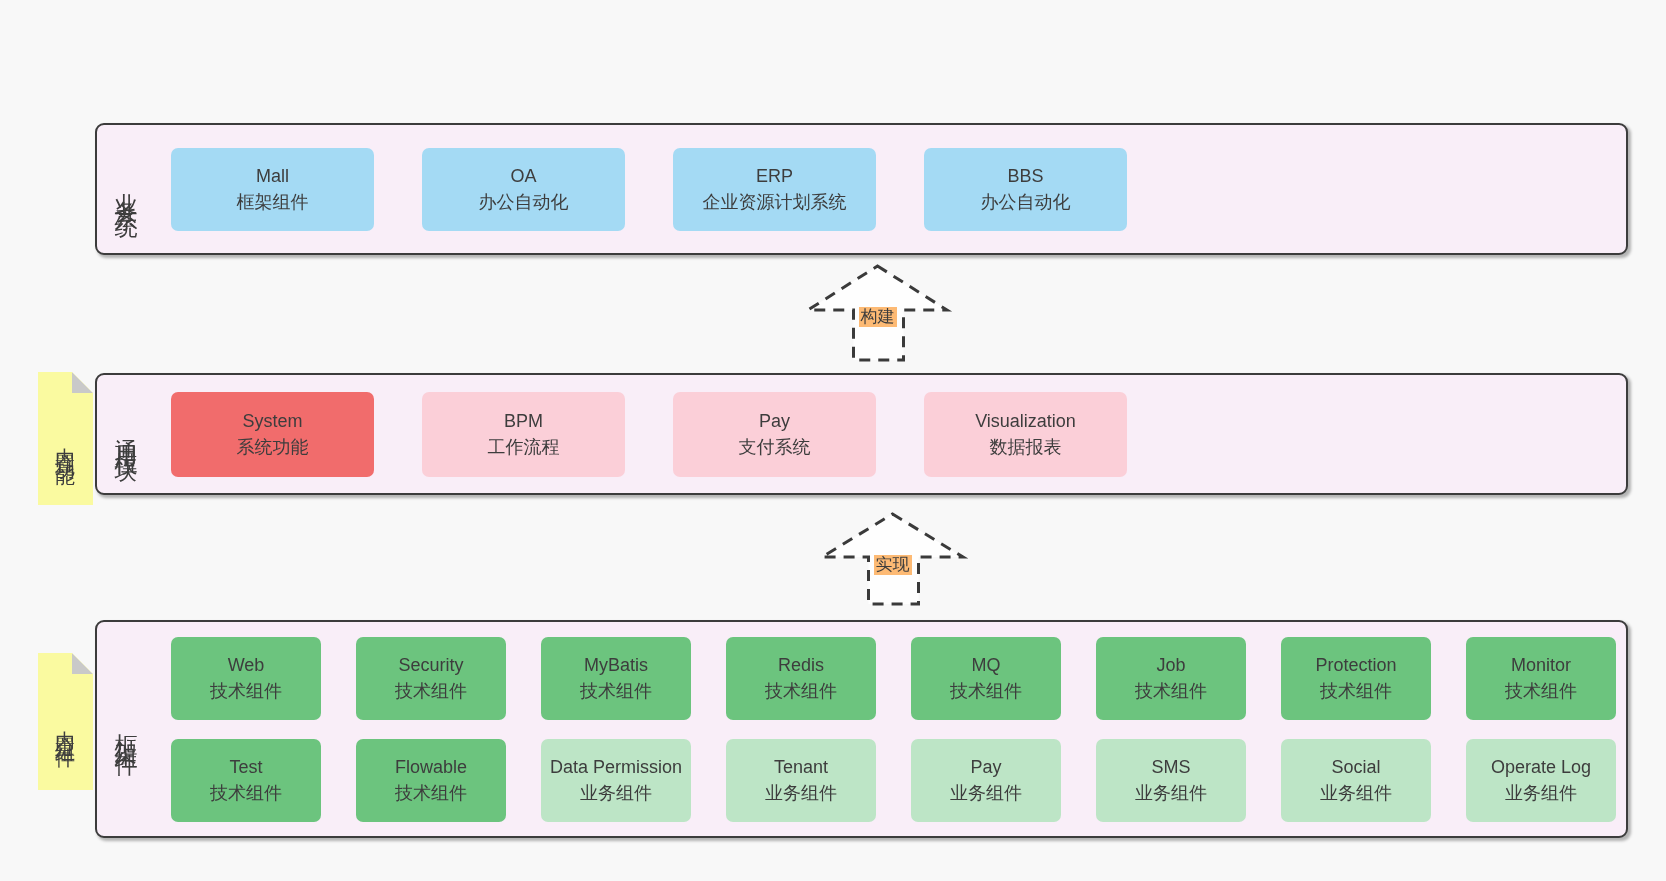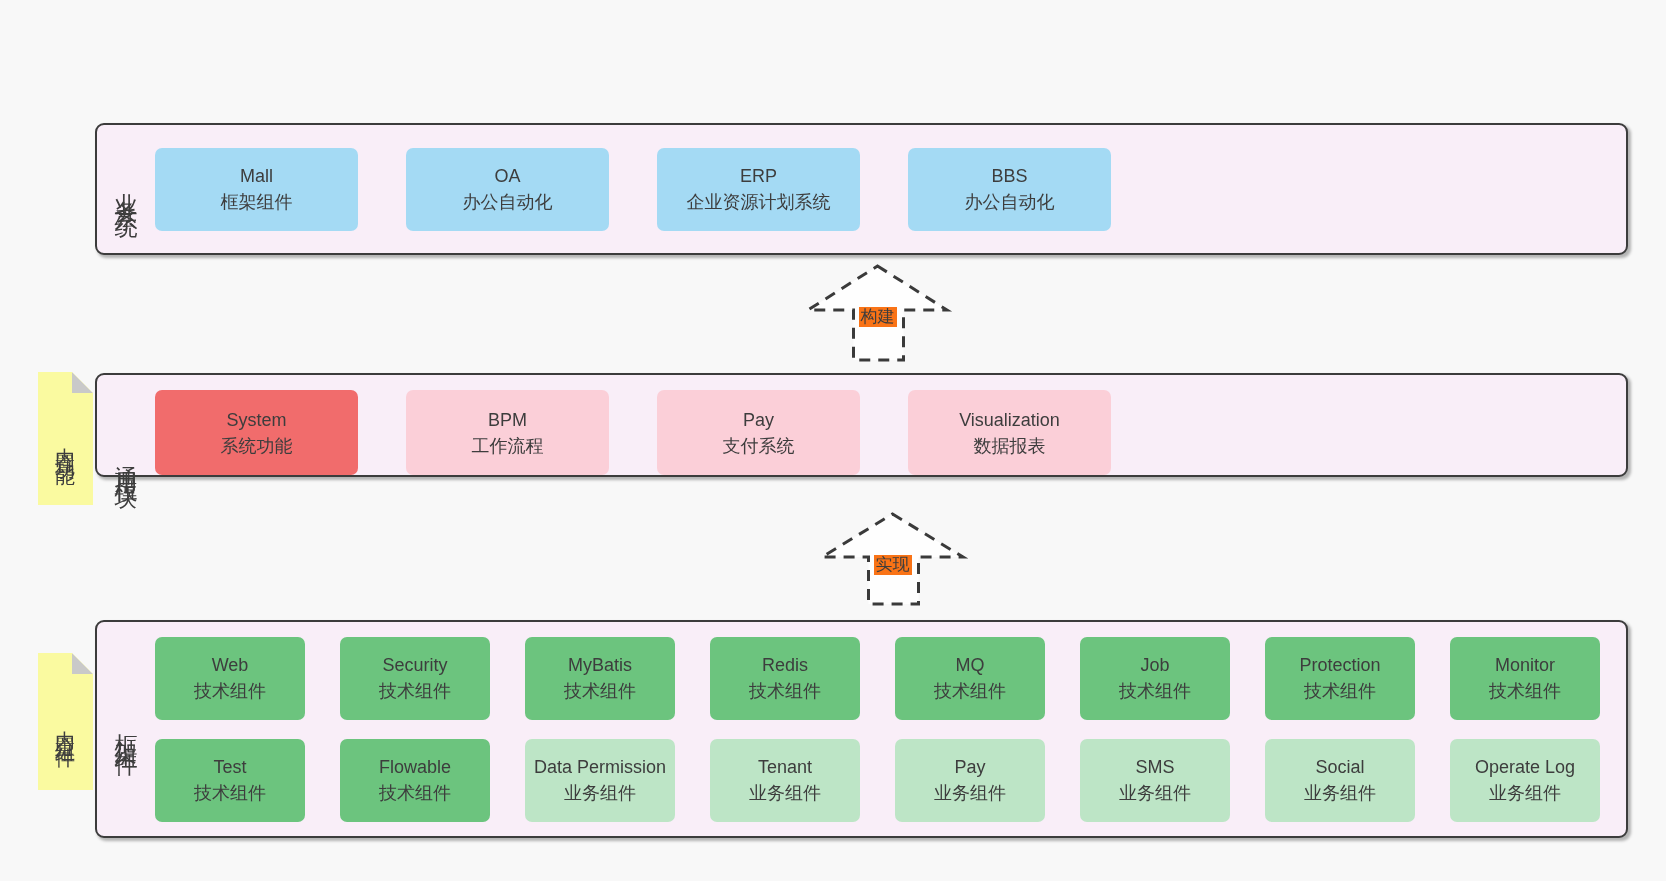--- a/index.html
+++ b/index.html
@@ -13,23 +13,24 @@
   }
   
   .band{
     position:absolute;left:95px;width:1533px;
     box-sizing:border-box;
     background:var(--band-bg,#f9eef8);
     border:2px solid var(--band-border,#3c3c3c);
     border-radius:9px;
     box-shadow:2.5px 2.5px 3px rgba(0,0,0,0.28);
     display:flex;
+    gap:16px;
   }
   #band-business{top:123px;height:132px;}
-  #band-modules{top:373px;height:104px;align-items:flex-end;}
+  #band-modules{top:373px;height:122px;}
   #band-components{top:620px;height:218px;}
   .band-label{
     flex:0 0 58px;width:58px;
     display:flex;align-items:center;justify-content:center;
   }
   .band-label span{
     writing-mode:vertical-rl;text-orientation:upright;
     font-size:23px;letter-spacing:7px;line-height:1;
     color:var(--text,#3d3d3d);
   }
@@ -87,21 +88,21 @@
     fill:#fefefe;
     stroke:var(--arrow,#3a3a3a);
     stroke-width:3;
     stroke-dasharray:11 8;
     stroke-linejoin:miter;
   }
   .arrow-label{
     position:absolute;left:50%;transform:translateX(-50%);
     top:47px;
     font-size:17px;line-height:20px;
-    background:#f97316;padding:0 2px;white-space:nowrap;
+    background:#fdba74;padding:0 2px;white-space:nowrap;
     color:var(--text,#3d3d3d);
   }
 </style>
 </head>
 <body>
 
 <div class="stage">
 
   <div class="band" id="band-business">
     <div class="band-label">

